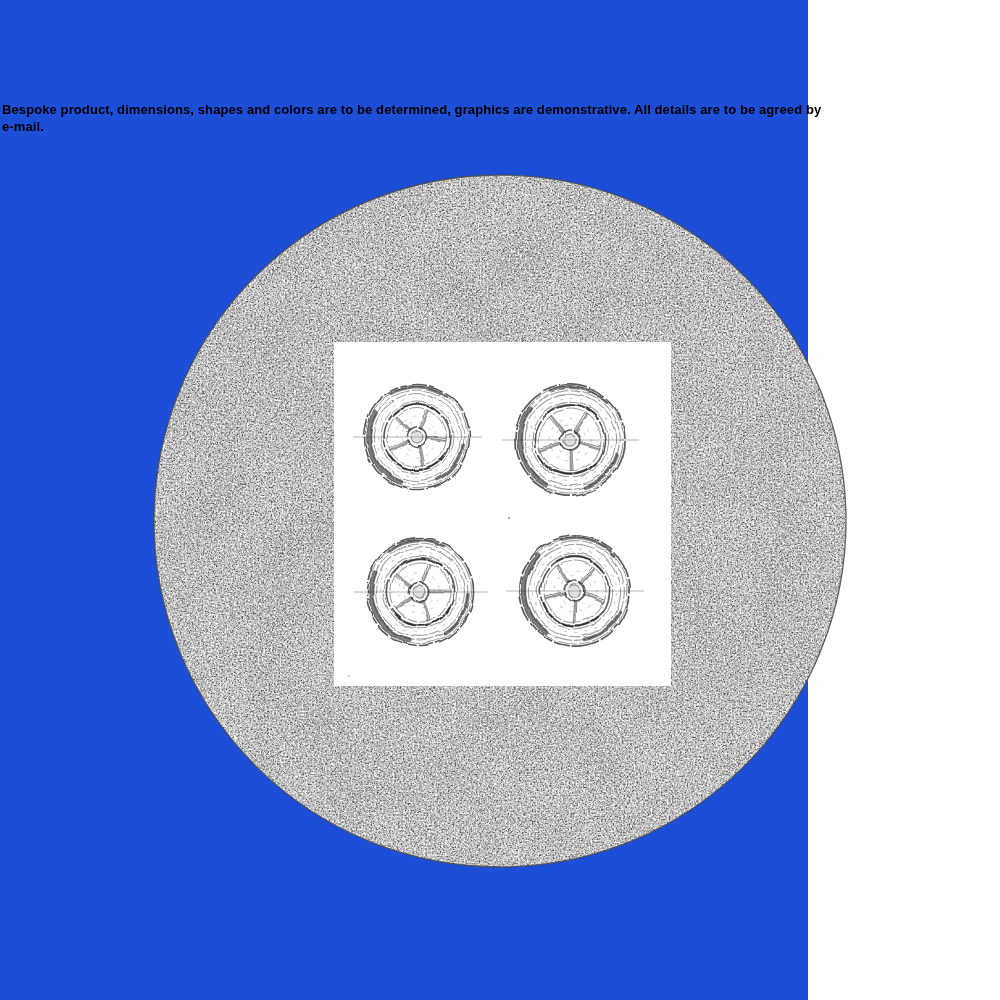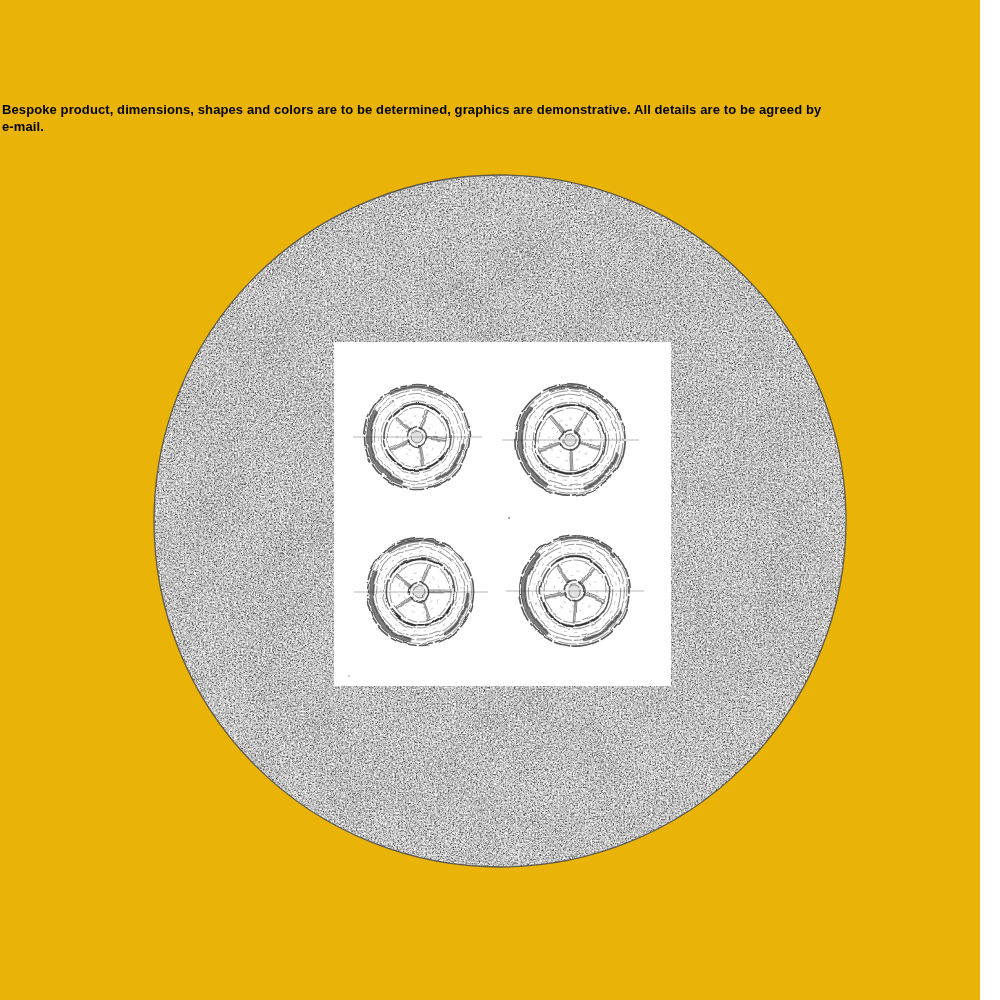--- a/index.html
+++ b/index.html
@@ -5,23 +5,23 @@
   html, body {
     margin: 0;
     padding: 0;
     background: #ffffff;
     width: 1000px;
     height: 1000px;
     overflow: hidden;
   }
   .page {
     position: relative;
-    width: 980px;
+    width: 808px;
     height: 1000px;
-    background: #eab308;
+    background: #1d4ed8;
     font-family: "Liberation Sans", sans-serif;
   }
   .disclaimer {
     position: absolute;
     left: 2px;
     top: 102px;
     width: 970px;
     margin: 0;
     font-family: "Liberation Sans", sans-serif;
     font-size: 13px;

